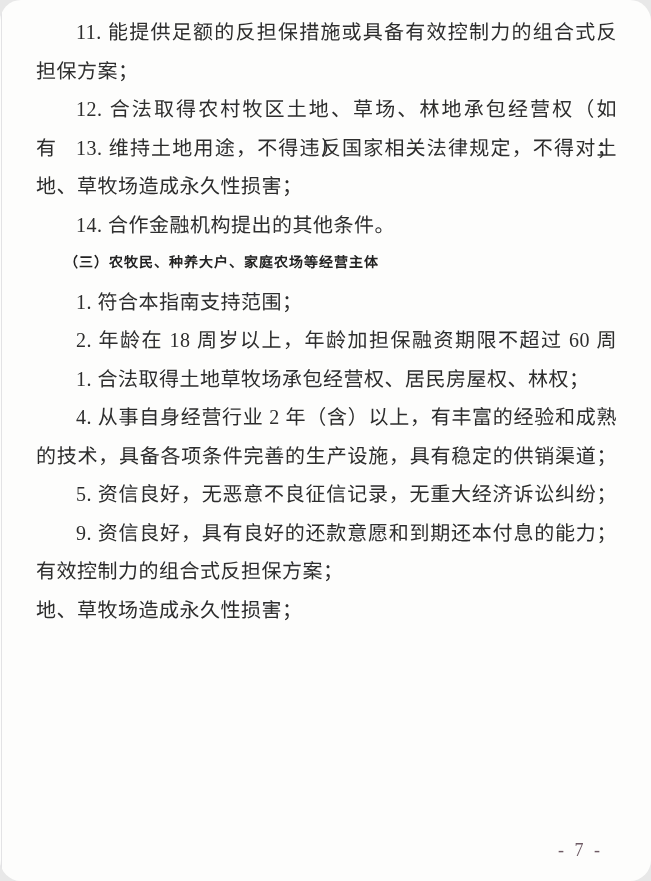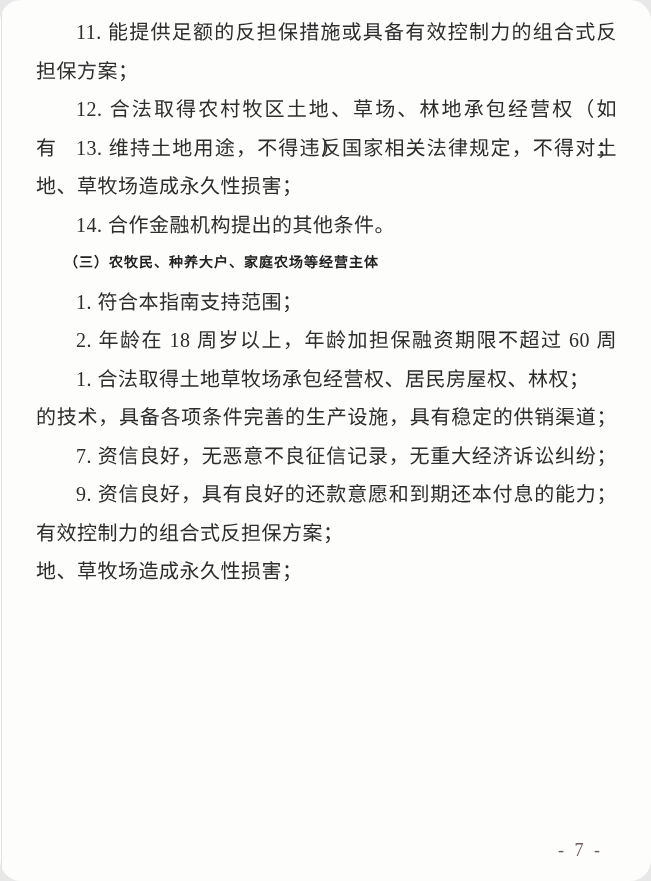--- a/index.html
+++ b/index.html
@@ -75,21 +75,22 @@
     <div class="line indent full">11. 能提供足额的反担保措施或具备有效控制力的组合式反</div>
     <div class="line">担保方案；</div>
     <div class="line indent full">12. 合法取得农村牧区土地、草场、林地承包经营权（如有）；</div>
     <div class="line indent full">13. 维持土地用途，不得违反国家相关法律规定，不得对土</div>
     <div class="line">地、草牧场造成永久性损害；</div>
     <div class="line indent">14. 合作金融机构提出的其他条件。</div>
     <div class="line indent heading">（三）农牧民、种养大户、家庭农场等经营主体</div>
     <div class="line indent">1. 符合本指南支持范围；</div>
     <div class="line indent full">2. 年龄在 18 周岁以上，年龄加担保融资期限不超过 60 周</div>
     <div class="line indent">1. 合法取得土地草牧场承包经营权、居民房屋权、林权；</div>
+    <div class="line indent full">4. 从事自身经营行业 2 年（含）以上，有丰富的经验和成熟</div>
     <div class="line full">的技术，具备各项条件完善的生产设施，具有稳定的供销渠道；</div>
-    <div class="line indent full">7. 资信良好，无恶意不良征信记录，无重大经济诉讼纠纷；</div>
+    <div class="line indent full">5. 资信良好，无恶意不良征信记录，无重大经济诉讼纠纷；</div>
     <div class="line indent full">9. 资信良好，具有良好的还款意愿和到期还本付息的能力；</div>
     <div class="line">有效控制力的组合式反担保方案；</div>
     <div class="line">地、草牧场造成永久性损害；</div>
   </div>
 
   <div class="page-number">- 7 -</div>
 </div>
 
 </body></html>

